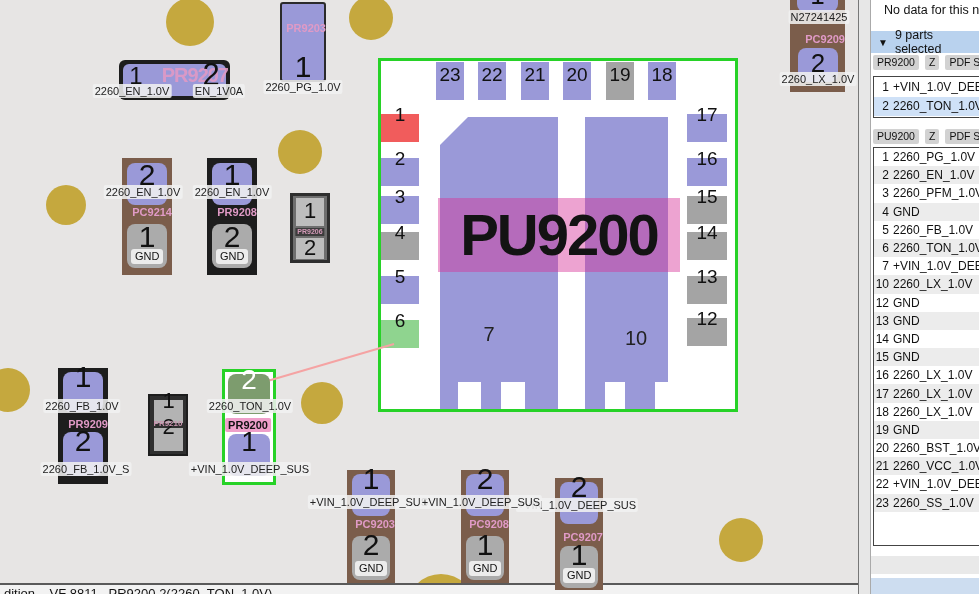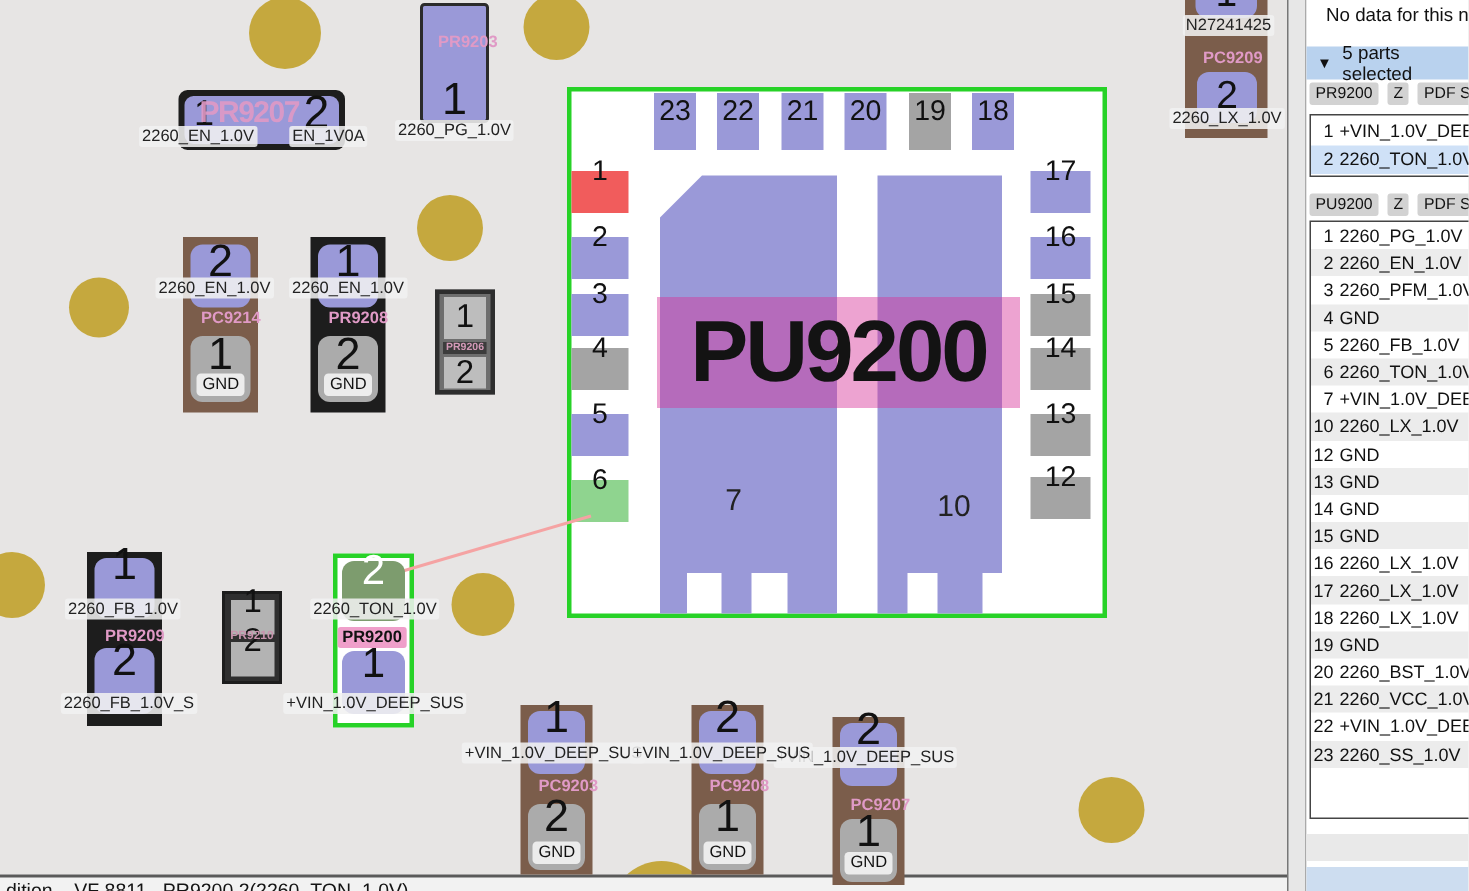--- a/index.html
+++ b/index.html
@@ -48,21 +48,21 @@
   .comp{position:absolute;z-index:8;box-sizing:border-box;}
   .body-brown{background:#7b5d4b;}
   .body-black{background:#1d1d1d;}
   .cpin{position:absolute;border-radius:8px;background:#9a99d8;z-index:9;}
   .cpin.gray{background:#ababab;}
   .cpin.green2{background:#7d9c6e;}
   .cpin.lgray{background:#bdbdbd;border-radius:0;}
   .bignum{position:absolute;text-align:center;font-size:30px;color:#111;z-index:10;line-height:1;}
   .bignum.white{color:#fff;}
   .cname{position:absolute;font-weight:bold;font-size:11px;color:#e09ac6;white-space:nowrap;
-         text-align:left;z-index:10;margin-left:12px;}
+         text-align:right;z-index:10;}
   .netlabel{position:absolute;font-size:11px;color:#222;background:rgba(241,241,241,0.87);
             padding:0 2px;white-space:nowrap;z-index:12;border-radius:2px;transform:translateX(-50%);
             line-height:14px;}
   .gnd{position:absolute;background:#ececec;border-radius:3px;font-size:11px;color:#111;
        padding:0 4px;z-index:11;line-height:15px;}
   .sel-frame{position:absolute;box-sizing:border-box;border:3px solid #27d227;background:#fff;z-index:8;}
   .pinkname{position:absolute;background:#ef9fca;color:#111;font-weight:bold;font-size:11px;
             padding:0 3px;z-index:11;transform:translateX(-50%);border-radius:2px;line-height:14px;}
   .tinyname{position:absolute;font-weight:bold;font-size:7px;color:#d49ab8;background:#3c3c3c;
             padding:0 2px;z-index:10;transform:translateX(-50%);line-height:8px;}
@@ -289,21 +289,21 @@
 
   </div>
 
   <div class="divider"></div>
 
   <div class="sidebar">
     <div class="nodata">No data for this ne</div>
 
     <div class="partsrow">
       <span class="tri">▼</span>
-      <span>5 parts selected</span>
+      <span>9 parts selected</span>
     </div>
 
     <div class="chips" style="left:2px;top:55px;">
       <span class="chip">PR9200</span>
       <span class="chip">Z</span>
       <span class="chip">PDF S</span>
     </div>
     <div class="pins-table t1" style="top:76px;height:42px;">
         <div class="pinrow">
     <span class="pn">1</span>

